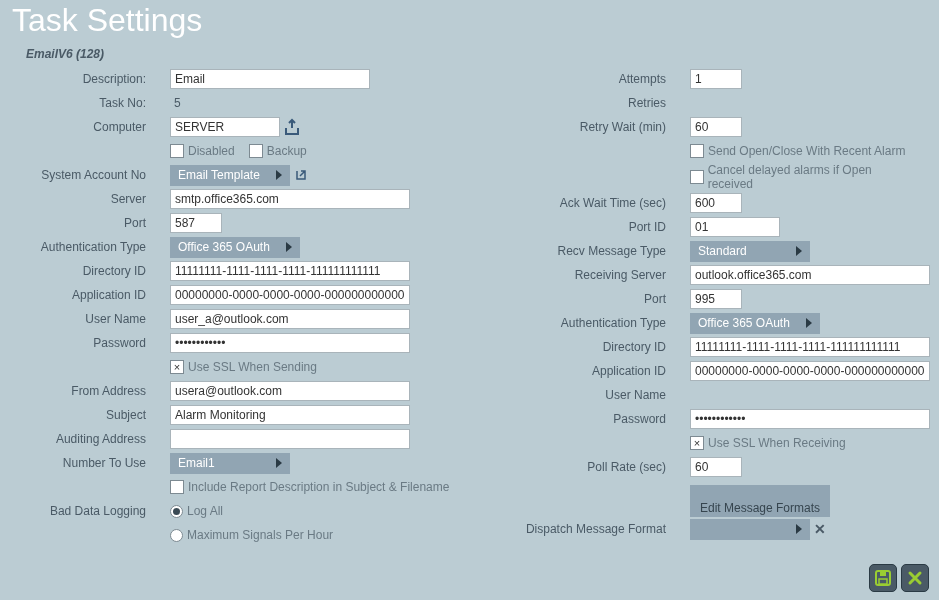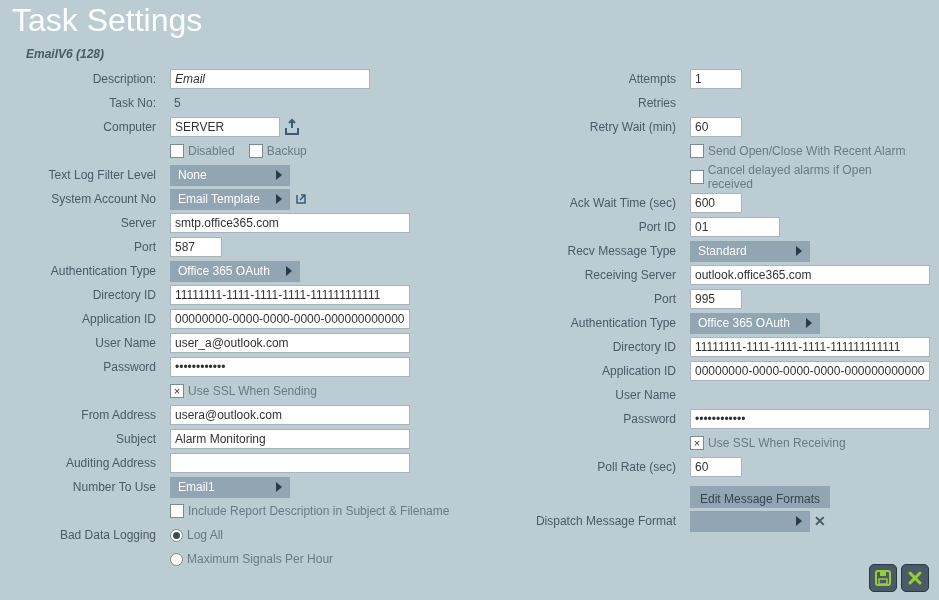--- a/index.html
+++ b/index.html
@@ -36,42 +36,42 @@
 .col-right { flex: 1; }
 .row {
   display: flex;
   align-items: center;
   min-height: 24px;
   margin-bottom: 0;
 }
 .label {
   width: 160px;
   text-align: right;
-  padding-right: 14px;
+  padding-right: 24px;
   color: #4a5a66;
   font-size: 12px;
 }
 .col-right .label { width: 200px; }
 .val {
   display: flex;
   align-items: center;
   gap: 4px;
 }
 input[type="text"], input[type="password"] {
   border: 1px solid #a9b4ba;
   background: #fff;
   height: 20px;
   padding: 0 4px;
   font-size: 12px;
   color: #333;
 }
 .w-short { width: 52px; }
 .w-med { width: 90px; }
 .w-med2 { width: 110px; }
-.w-200 { width: 200px; font-style: italic; }
+.w-200 { width: 200px; }
 .w-240 { width: 240px; }
 .dropdown {
   background: #91a5b3;
   color: #fff;
   display: inline-flex;
   align-items: center;
   height: 21px;
   padding: 0 4px 0 8px;
   font-size: 12px;
   position: relative;
@@ -117,21 +117,21 @@
 .icon-import svg { display:block; }
 .icon-external {
   width: 14px; height: 14px;
   display: inline-block;
 }
 .btn-edit {
   background: #91a5b3;
   color: #36454f;
   border: none;
   height: 22px;
-  padding: 6px 10px;
+  padding: 16px 10px;
   font-size: 12px;
 }
 .x-icon {
   color: #4a5a66;
   font-weight: bold;
   font-size: 14px;
 }
 .footer {
   position: absolute;
   bottom: 8px;
@@ -183,29 +183,20 @@
         </span>
       </div>
     </div>
     <div class="row">
       <div class="label"></div>
       <div class="val">
         <span class="checkbox-box"></span>
         <span class="check-label">Disabled</span>
         <span class="checkbox-box"></span>
         <span class="check-label">Backup</span>
-      </div>
-    </div>
-    <div class="row">
-      <div class="label">Text Log Filter Level</div>
-      <div class="val">
-        <div class="dropdown" style="min-width:120px">
-          <span>None</span>
-            <span class="tri"></span>
-        </div>
       </div>
     </div>
     <div class="row">
       <div class="label">System Account No</div>
       <div class="val">
         <div class="dropdown" style="min-width:120px">
           <span>Email Template</span>
             <span class="tri"></span>
         </div>
         <span class="icon-external">

